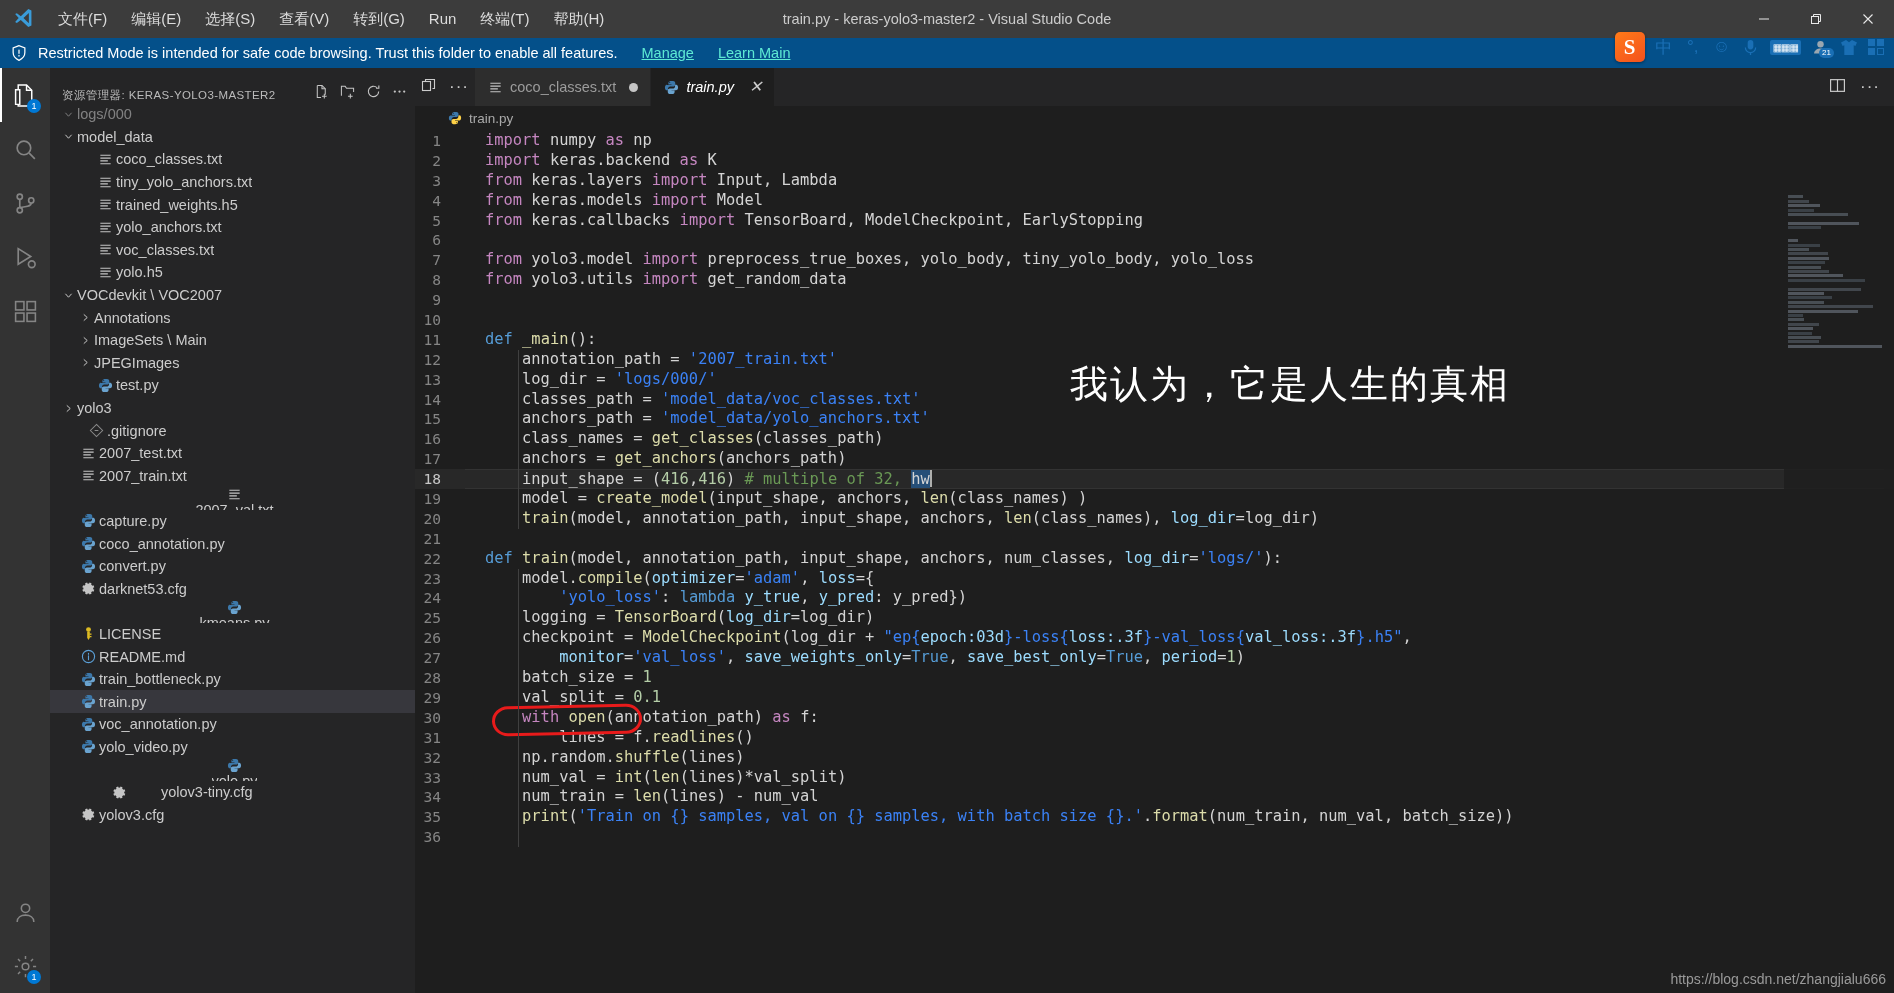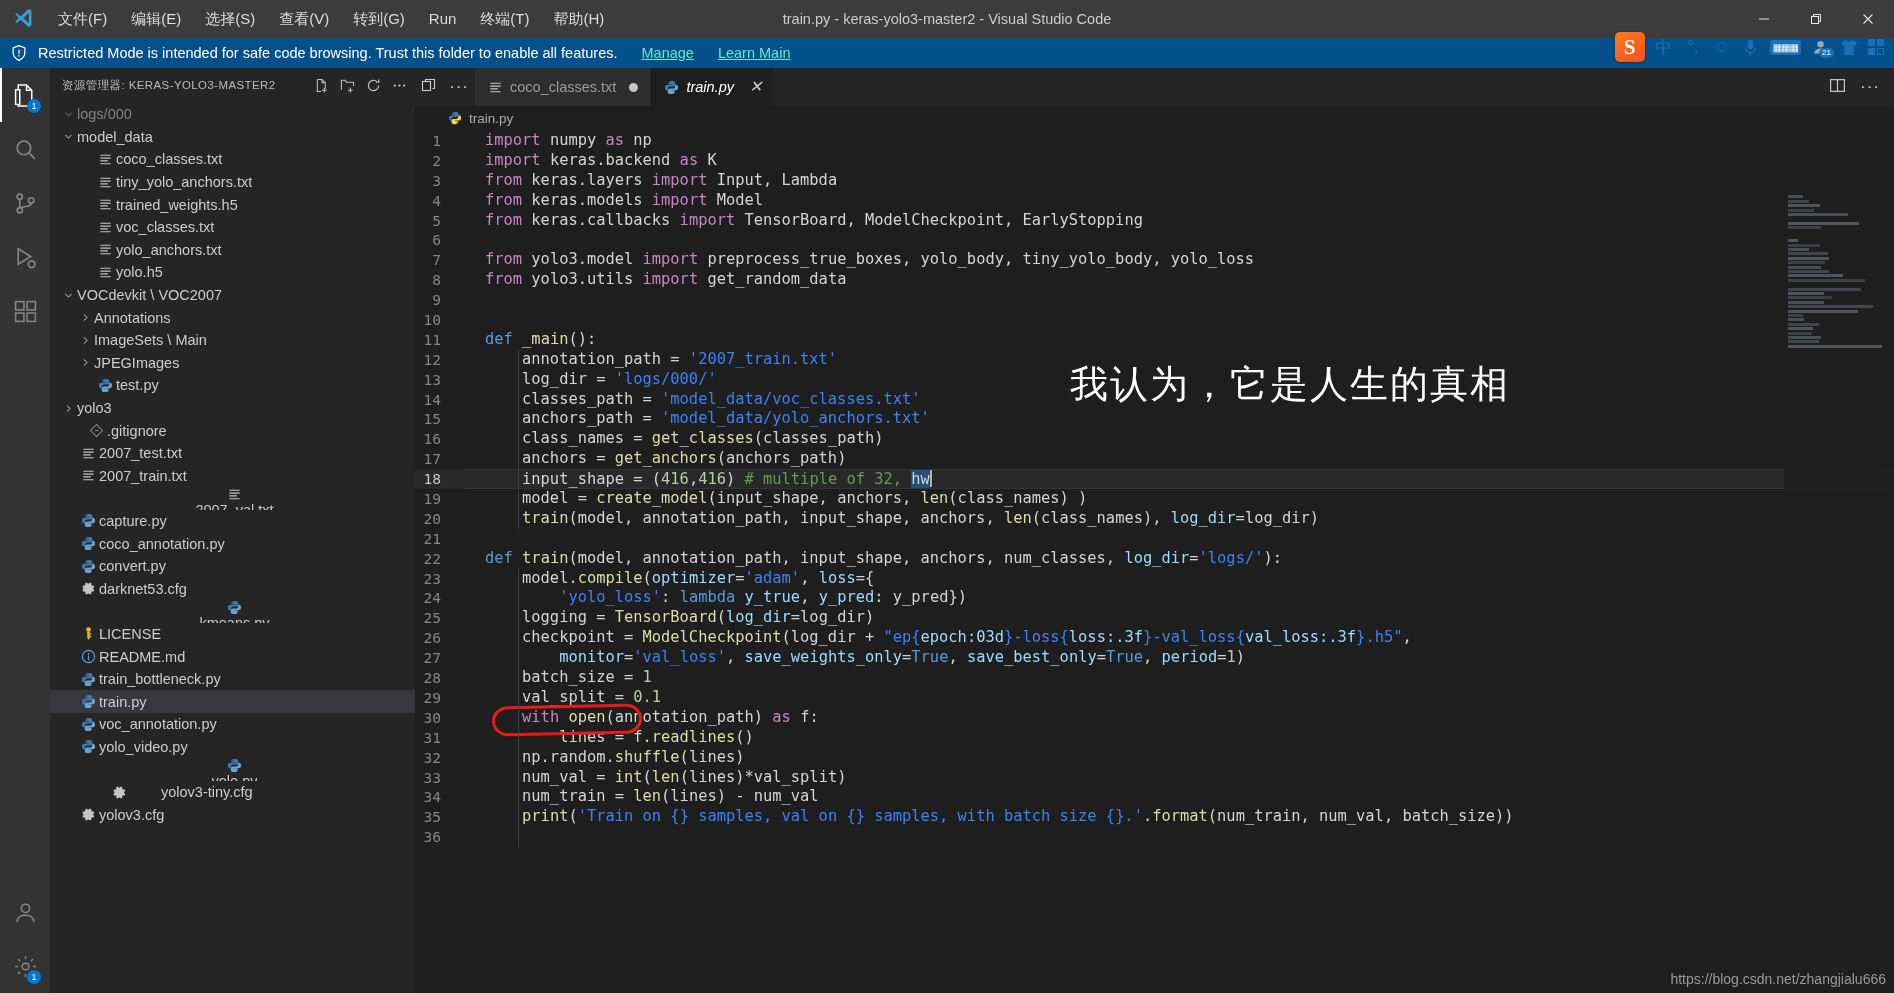--- a/index.html
+++ b/index.html
@@ -87,21 +87,21 @@
     display:flex; align-items:center; justify-content:center; padding:0 3px;
   }
   .act-spacer { flex:1; }
 
   
   .sidebar {
     position:absolute; top:68px; left:50px; width:365px; height:925px;
     background:#252526; overflow:hidden;
   }
   .sb-header {
-    height:35px; display:flex; align-items:center; padding:0 4px 0 12px;
+    height:35px; display:flex; align-items:flex-end; padding:0 4px 0 12px;
     color:#bbbbbb; font-size:11.5px; letter-spacing:.4px;
     text-transform:uppercase; white-space:nowrap;
   }
   .sb-title { flex:1; overflow:hidden; text-overflow:ellipsis; }
   .sb-actions { display:flex; gap:2px; }
   .sb-act { width:24px; height:24px; display:flex; align-items:center; justify-content:center; color:#c5c5c5; }
   .sb-act svg { width:15px; height:15px; }
   .sb-tree { height:888px; overflow:hidden; position:relative; }
   .row {
     height:22.6px; display:flex; align-items:center; font-size:14.5px;
@@ -424,30 +424,30 @@
           </span>
           <span class="fname">trained_weights.h5</span>
         </div>
         <div class="row" style="padding-left: 27px;">
           <span class="twisty"></span>
           <span class="ficon">
             <svg viewBox="0 0 16 16" fill="none" stroke="#c5c5c5" stroke-width="1.2">
               <path d="M2.5 3.5h11M2.5 6.5h11M2.5 9.5h8M2.5 12.5h11"></path>
             </svg>
           </span>
+          <span class="fname">yolo_anchors.txt</span>
+        </div>
+        <div class="row" style="padding-left: 27px;">
+          <span class="twisty"></span>
+          <span class="ficon">
+            <svg viewBox="0 0 16 16" fill="none" stroke="#c5c5c5" stroke-width="1.2">
+              <path d="M2.5 3.5h11M2.5 6.5h11M2.5 9.5h8M2.5 12.5h11"></path>
+            </svg>
+          </span>
           <span class="fname">voc_classes.txt</span>
-        </div>
-        <div class="row" style="padding-left: 27px;">
-          <span class="twisty"></span>
-          <span class="ficon">
-            <svg viewBox="0 0 16 16" fill="none" stroke="#c5c5c5" stroke-width="1.2">
-              <path d="M2.5 3.5h11M2.5 6.5h11M2.5 9.5h8M2.5 12.5h11"></path>
-            </svg>
-          </span>
-          <span class="fname">yolo_anchors.txt</span>
         </div>
         <div class="row" style="padding-left: 27px;">
           <span class="twisty"></span>
           <span class="ficon">
             <svg viewBox="0 0 16 16" fill="none" stroke="#c5c5c5" stroke-width="1.2">
               <path d="M2.5 3.5h11M2.5 6.5h11M2.5 9.5h8M2.5 12.5h11"></path>
             </svg>
           </span>
           <span class="fname">yolo.h5</span>
         </div>

